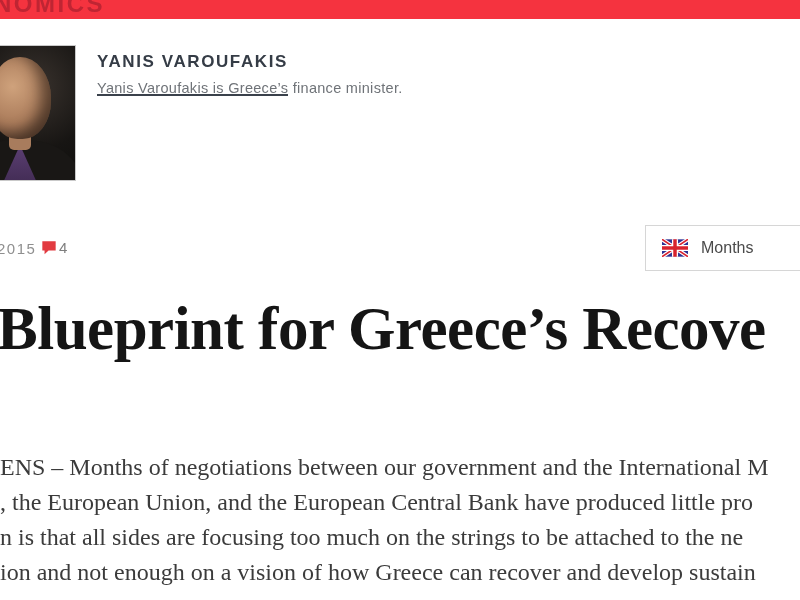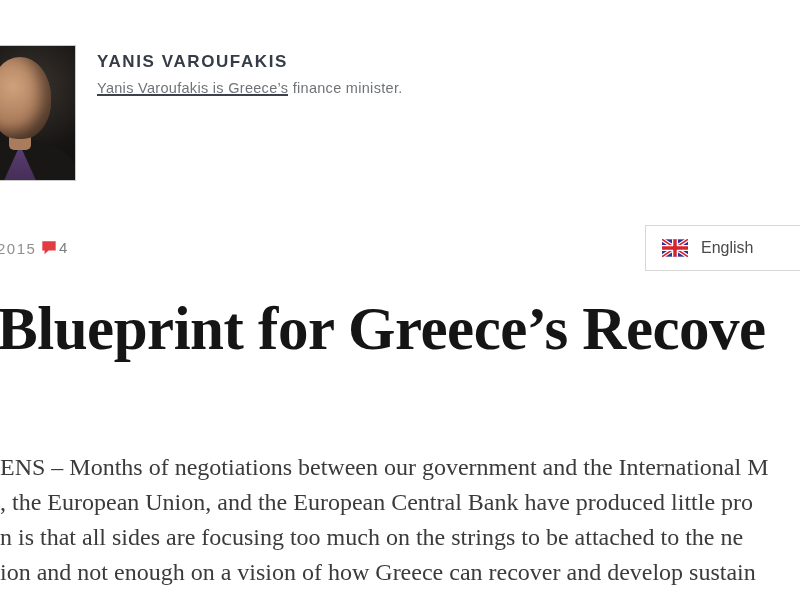--- a/index.html
+++ b/index.html
@@ -158,20 +158,23 @@
     line-height: 35px;
     color: #3b3b3b;
     white-space: nowrap;
   }
 </style>
 </head>
 <body>
 
 <div class="stage">
 
+  <header class="topbar">
+    <span class="topbar-label">NOMICS</span>
+  </header>
 
   <div class="author-photo">
     <div class="photo-shoulders"></div>
     <div class="photo-shirt"></div>
     <div class="photo-neck"></div>
     <div class="photo-head"></div>
   </div>
 
   <a class="author-name">YANIS VAROUFAKIS</a>
 
@@ -191,21 +194,21 @@
   <div class="lang-select">
     <span>
       <svg width="26" height="18" viewBox="0 0 60 40">
         <rect width="60" height="40" fill="#2e3192"></rect>
         <path d="M0,0 L60,40 M60,0 L0,40" stroke="#ffffff" stroke-width="9"></path>
         <path d="M0,0 L60,40 M60,0 L0,40" stroke="#d8222e" stroke-width="4"></path>
         <path d="M30,0 V40 M0,20 H60" stroke="#ffffff" stroke-width="14"></path>
         <path d="M30,0 V40 M0,20 H60" stroke="#d8222e" stroke-width="8"></path>
       </svg>
     </span>
-    <span class="lang-label">English</span>
+    <span class="lang-label">Months</span>
   </div>
 
   <h1 class="article-title">Blueprint for Greece’s Recove</h1>
 
   <div class="article-body">
     <p>ENS – Months of negotiations between our government and the International M</p>
     <p>, the European Union, and the European Central Bank have produced little pro</p>
     <p>n is that all sides are focusing too much on the strings to be attached to the ne</p>
     <p>ion and not enough on a vision of how Greece can recover and develop sustain</p>
   </div>

